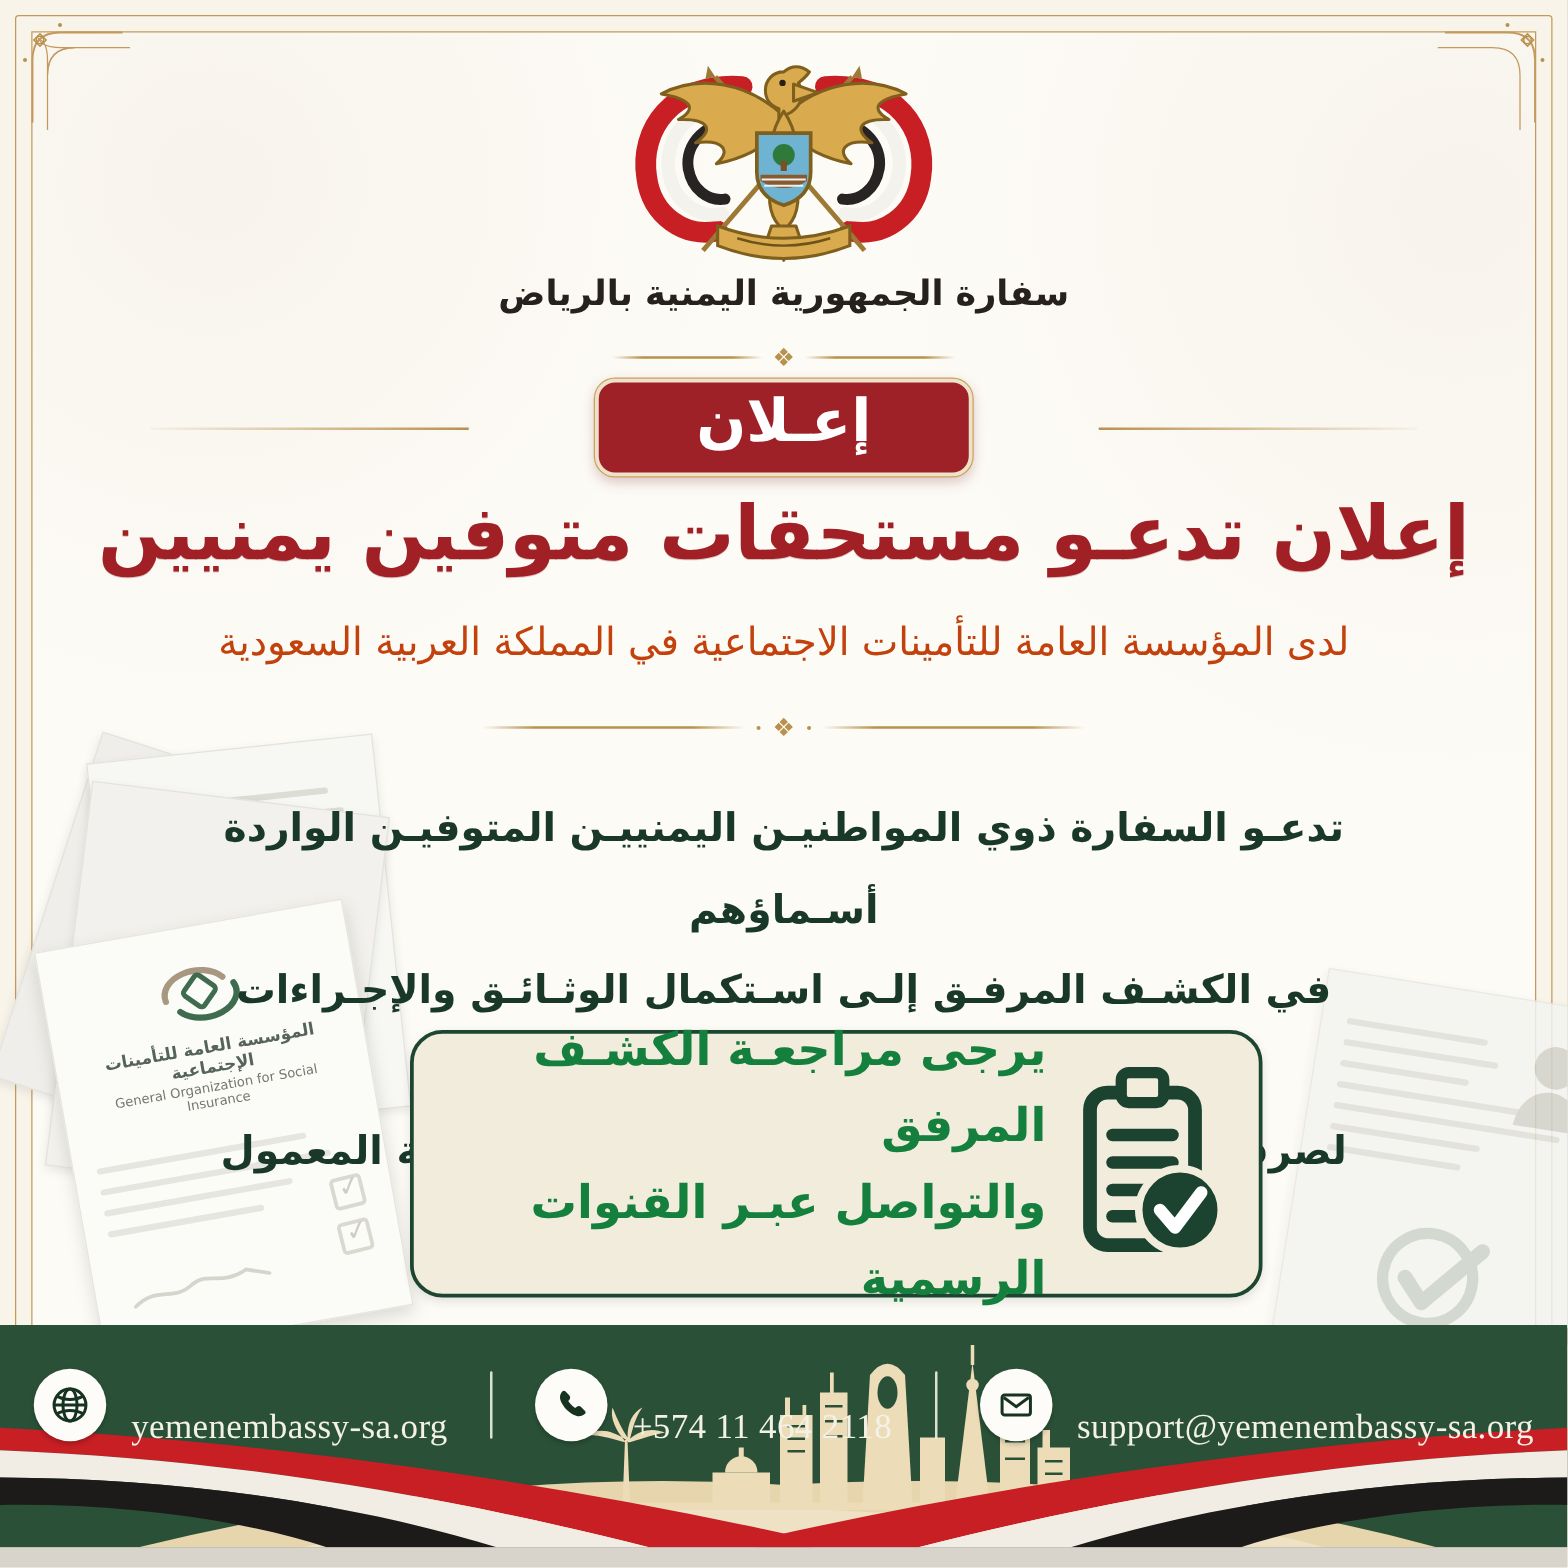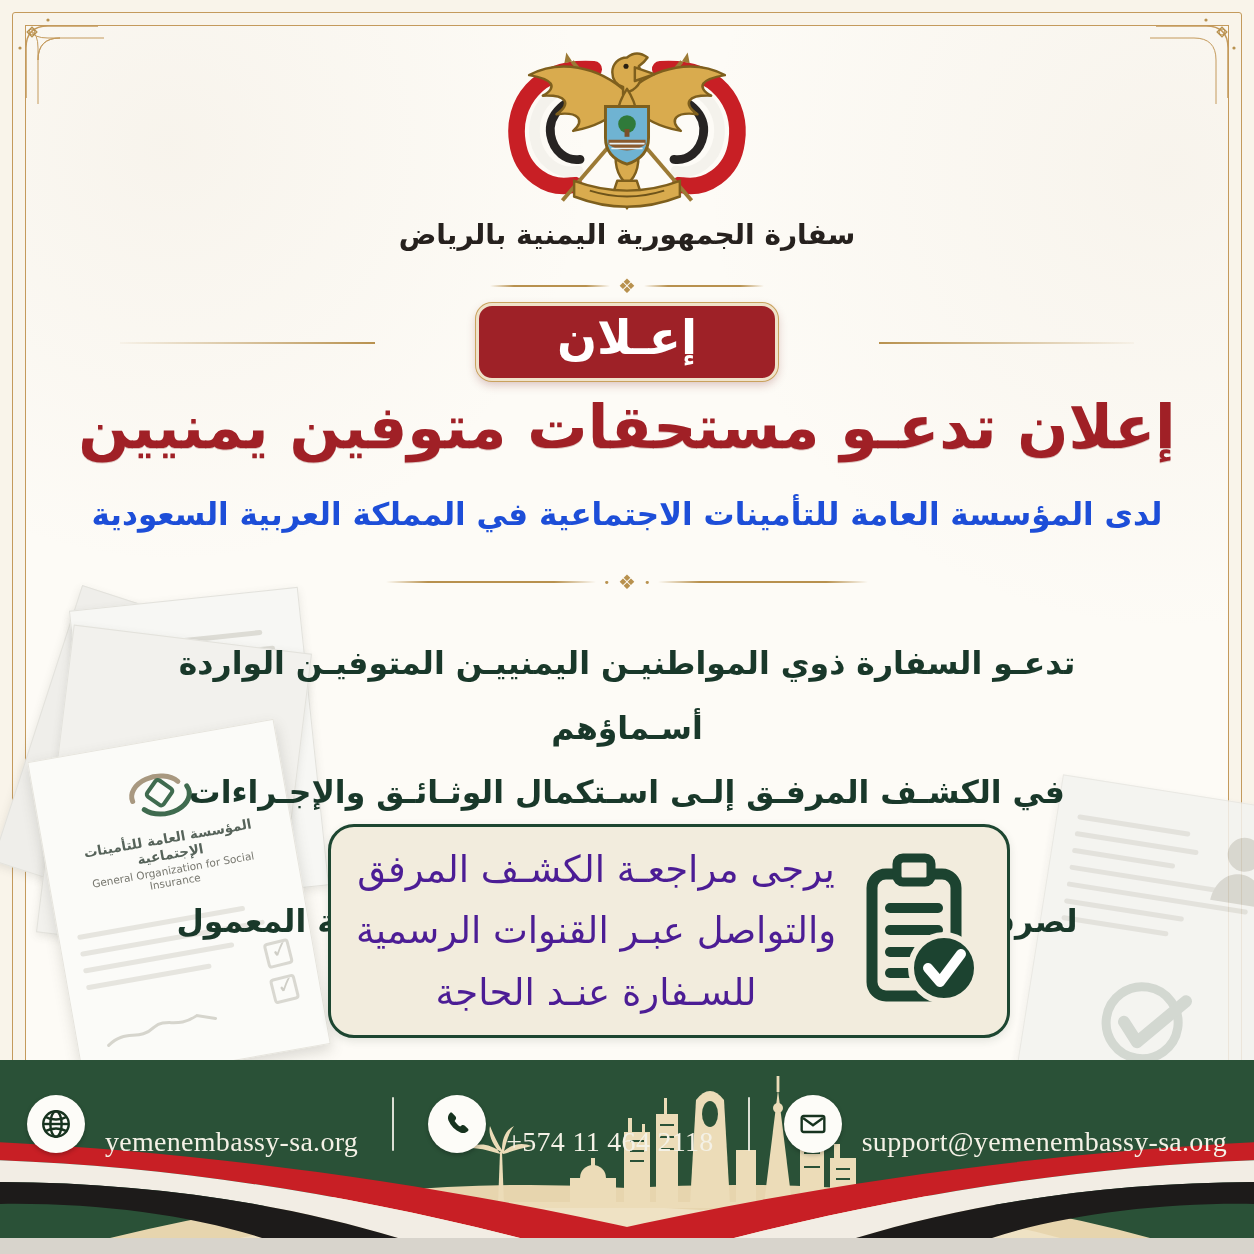--- a/index.html
+++ b/index.html
@@ -39,37 +39,37 @@
     box-shadow:0 0 0 1px #c9a25e, 0 4px 10px rgba(120,30,30,.25);
     color:#fff;font-size:47px;font-weight:800;padding:6px 78px 14px;line-height:1.1;
   }
   .title{
     position:absolute;top:392px;left:0;right:0;text-align:center;direction:rtl;
     color:#a02026;font-size:60px;font-weight:900;z-index:3;
     text-shadow:0 1px 0 rgba(120,20,20,.25);
   }
   .subtitle{
     position:absolute;top:496px;left:0;right:0;text-align:center;direction:rtl;
-    color:#1d4ed8;font-size:31px;font-weight:700;z-index:3;
+    color:#c2410c;font-size:31px;font-weight:400;z-index:3;
   }
   .orn-mid{top:572px;}
   .orn-mid .orn-line{width:210px;}
   
   .body-text{
     position:absolute;top:631px;left:167px;width:920px;z-index:3;direction:rtl;text-align:center;
     color:#19382a;font-size:31.5px;font-weight:700;line-height:2.05;
   }
   
   .notice-box{
     position:absolute;top:824px;left:328px;width:682px;height:214px;z-index:4;
     background:#f2ecdd;border:3.5px solid #1d4631;border-radius:26px;
     display:flex;align-items:center;gap:18px;padding:10px 24px;direction:rtl;
     box-shadow:0 3px 8px rgba(40,60,45,.12);
   }
-  .notice-text{flex:1;text-align:center;color:#4c1d95;font-size:37px;font-weight:400;line-height:1.65;}
+  .notice-text{flex:1;text-align:right;color:#15803d;font-size:37px;font-weight:700;line-height:1.65;}
   .notice-icon{flex:0 0 128px;display:flex;align-items:center;justify-content:center;}
   
   .papers{position:absolute;top:598px;left:14px;width:330px;height:478px;z-index:2;}
   .sheet{position:absolute;background:#f7f7f4;border:1px solid #e3e2dc;box-shadow:0 3px 8px rgba(80,80,70,.12);}
   .sheet.s1{width:220px;height:290px;left:18px;top:14px;transform:rotate(18deg);background:#efeeea;}
   .sheet.s2{width:230px;height:300px;left:70px;top:0px;transform:rotate(-6deg);}
   .sheet.s3{width:240px;height:310px;left:40px;top:40px;transform:rotate(7deg);background:#f2f1ed;}
   .sheet.lines{padding:26px 20px;}
   .pline{height:5px;background:#dddcd5;border-radius:3px;margin:12px 0;}
   .gosi-doc{
@@ -272,21 +272,20 @@
           <line x1="32" y1="100" x2="66" y2="100"></line>
           <line x1="32" y1="121" x2="58" y2="121"></line>
         </g>
         <circle cx="86" cy="116" r="33" fill="#1c4330" stroke="#f2ecdd" stroke-width="6"></circle>
         <path d="M70,116 L82,130 L103,102" fill="none" stroke="#ffffff" stroke-width="10" stroke-linecap="round" stroke-linejoin="round"></path>
       </svg>
     </div>
     <div class="notice-text">
       <div>يرجى مراجعـة الكشـف المرفق</div>
       <div>والتواصل عبـر القنوات الرسمية</div>
-      <div>للسـفارة عنـد الحاجة</div>
     </div>
   </div>
 
   <div class="stripe"></div>
   <div class="footer-band"></div>
 
   <svg class="decor-svg" width="1254" height="178" viewBox="0 0 1254 178">
     <rect x="0" y="0" width="1254" height="178" fill="#2a5137"></rect>
 
     <path d="M110,178 Q380,112 627,128 Q910,112 1150,178 Z" fill="#e7d5ae"></path>

